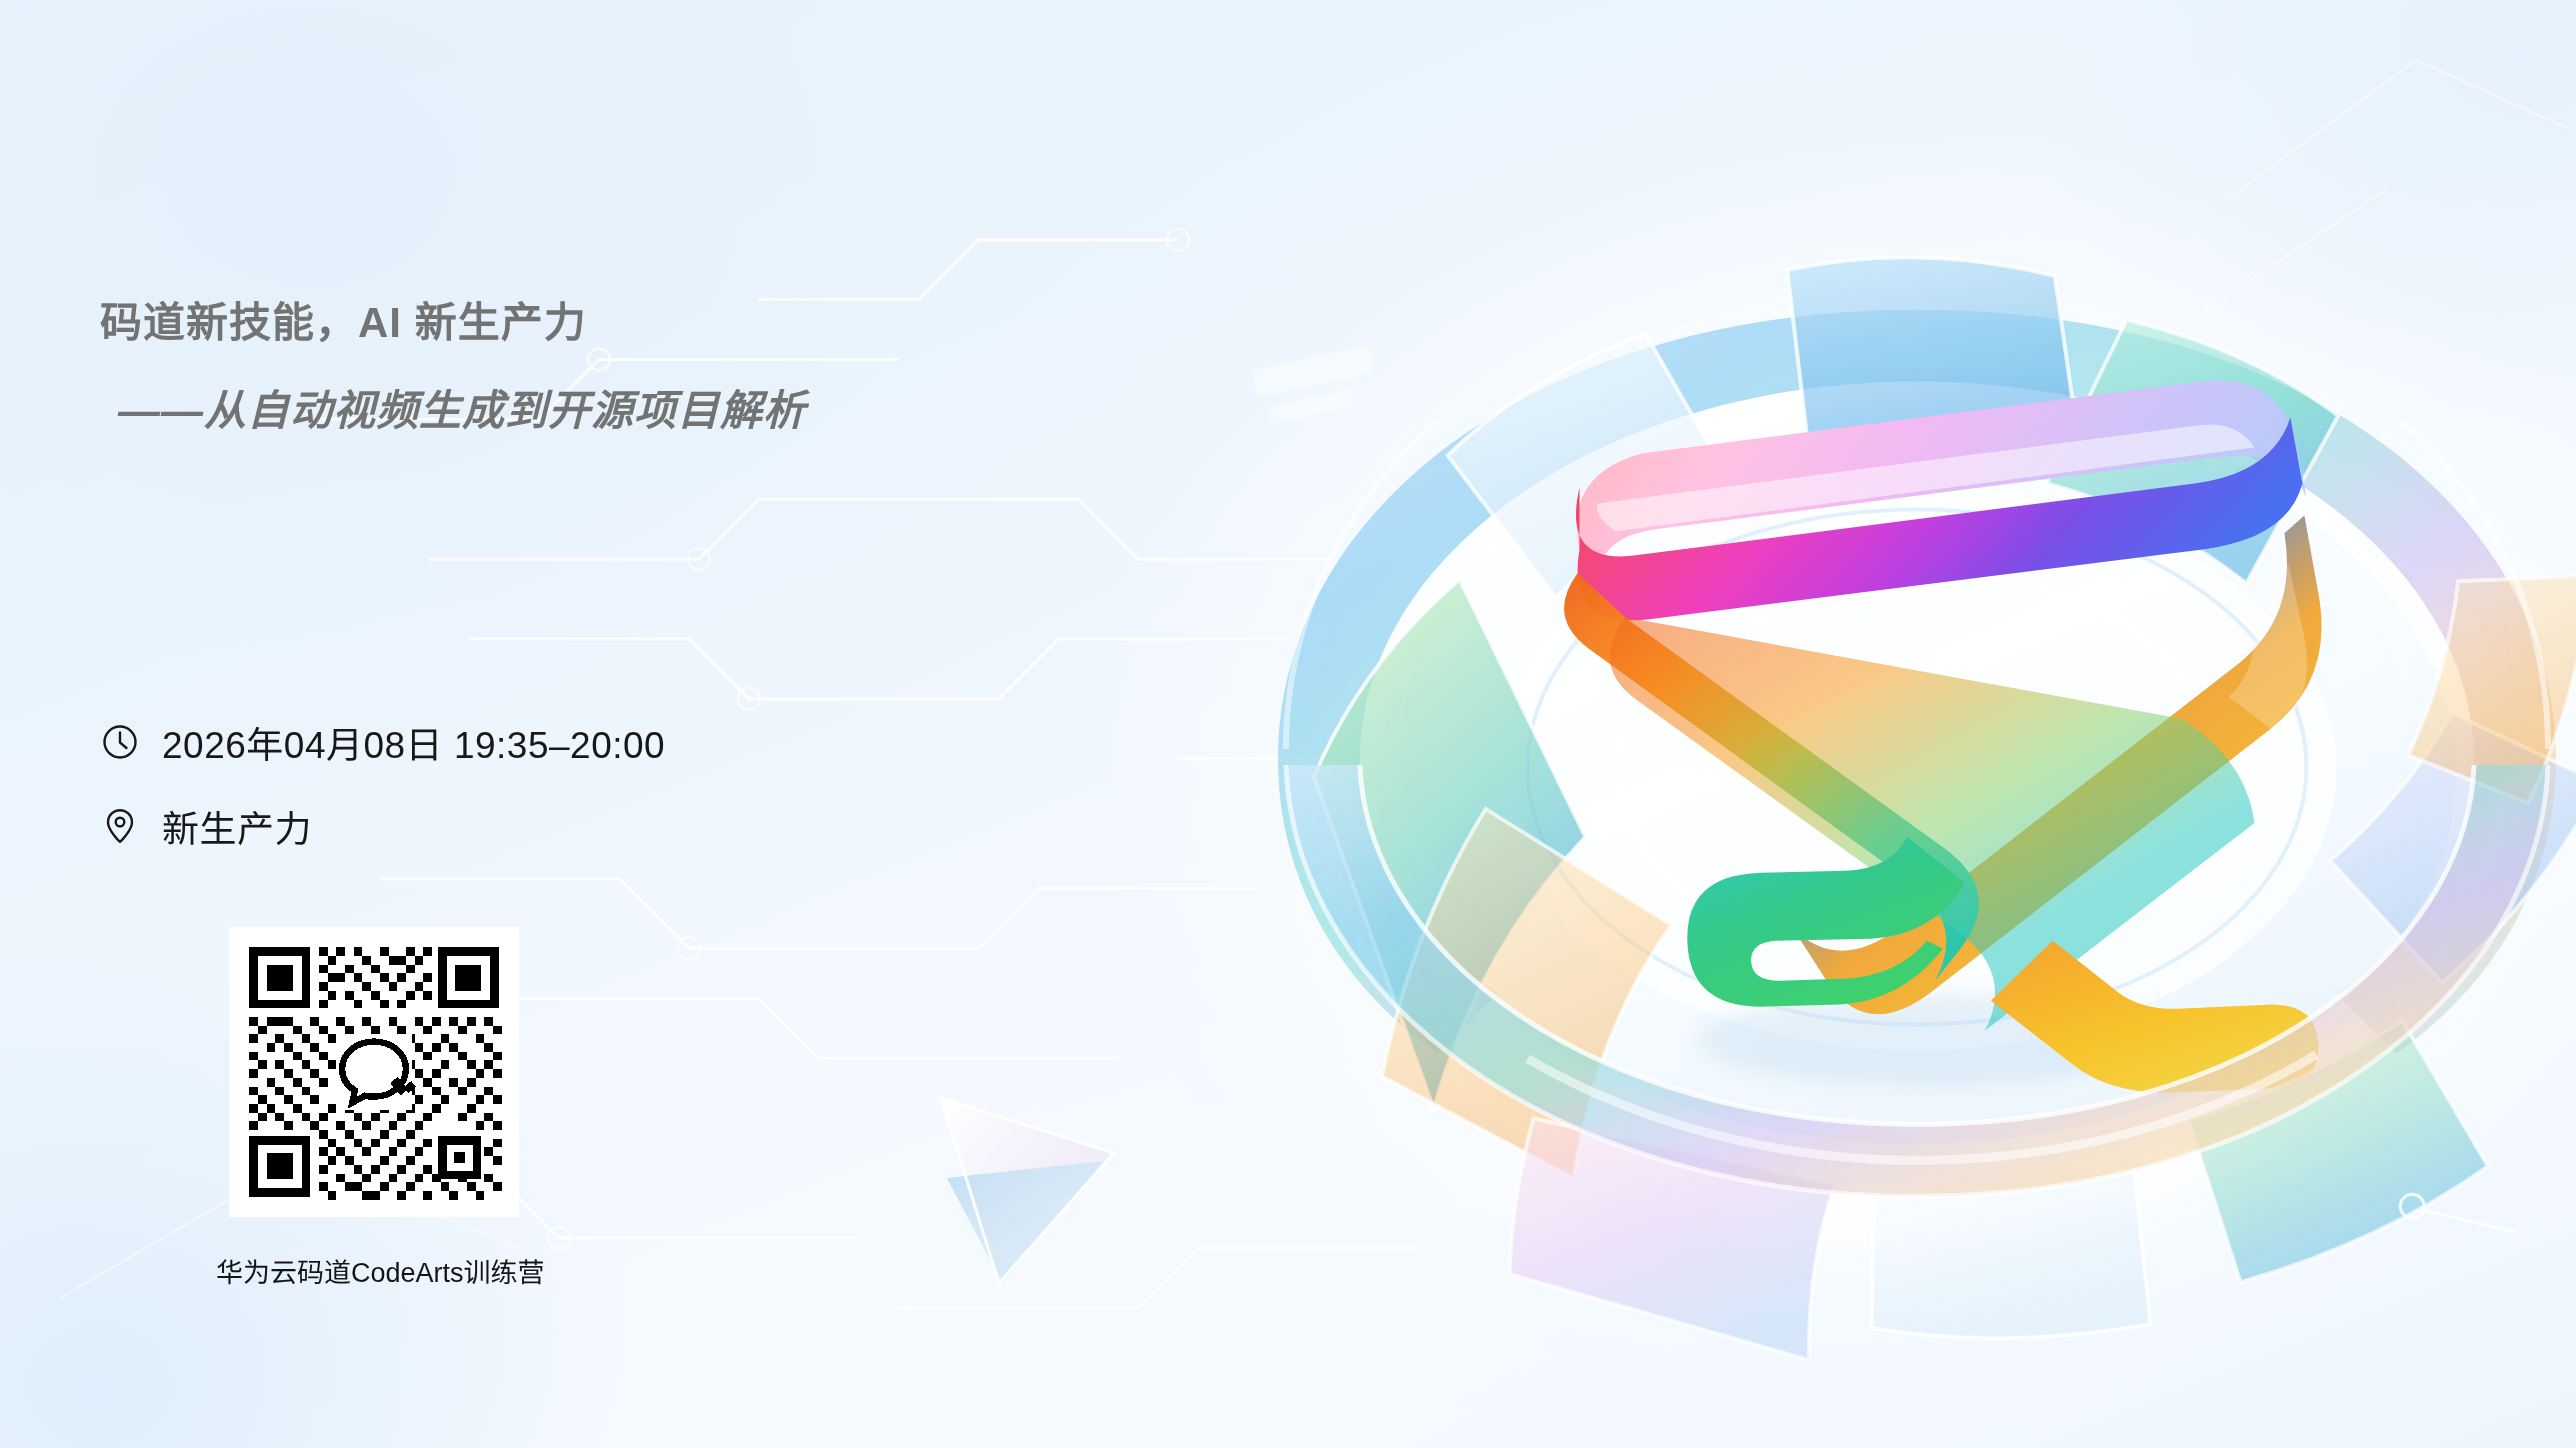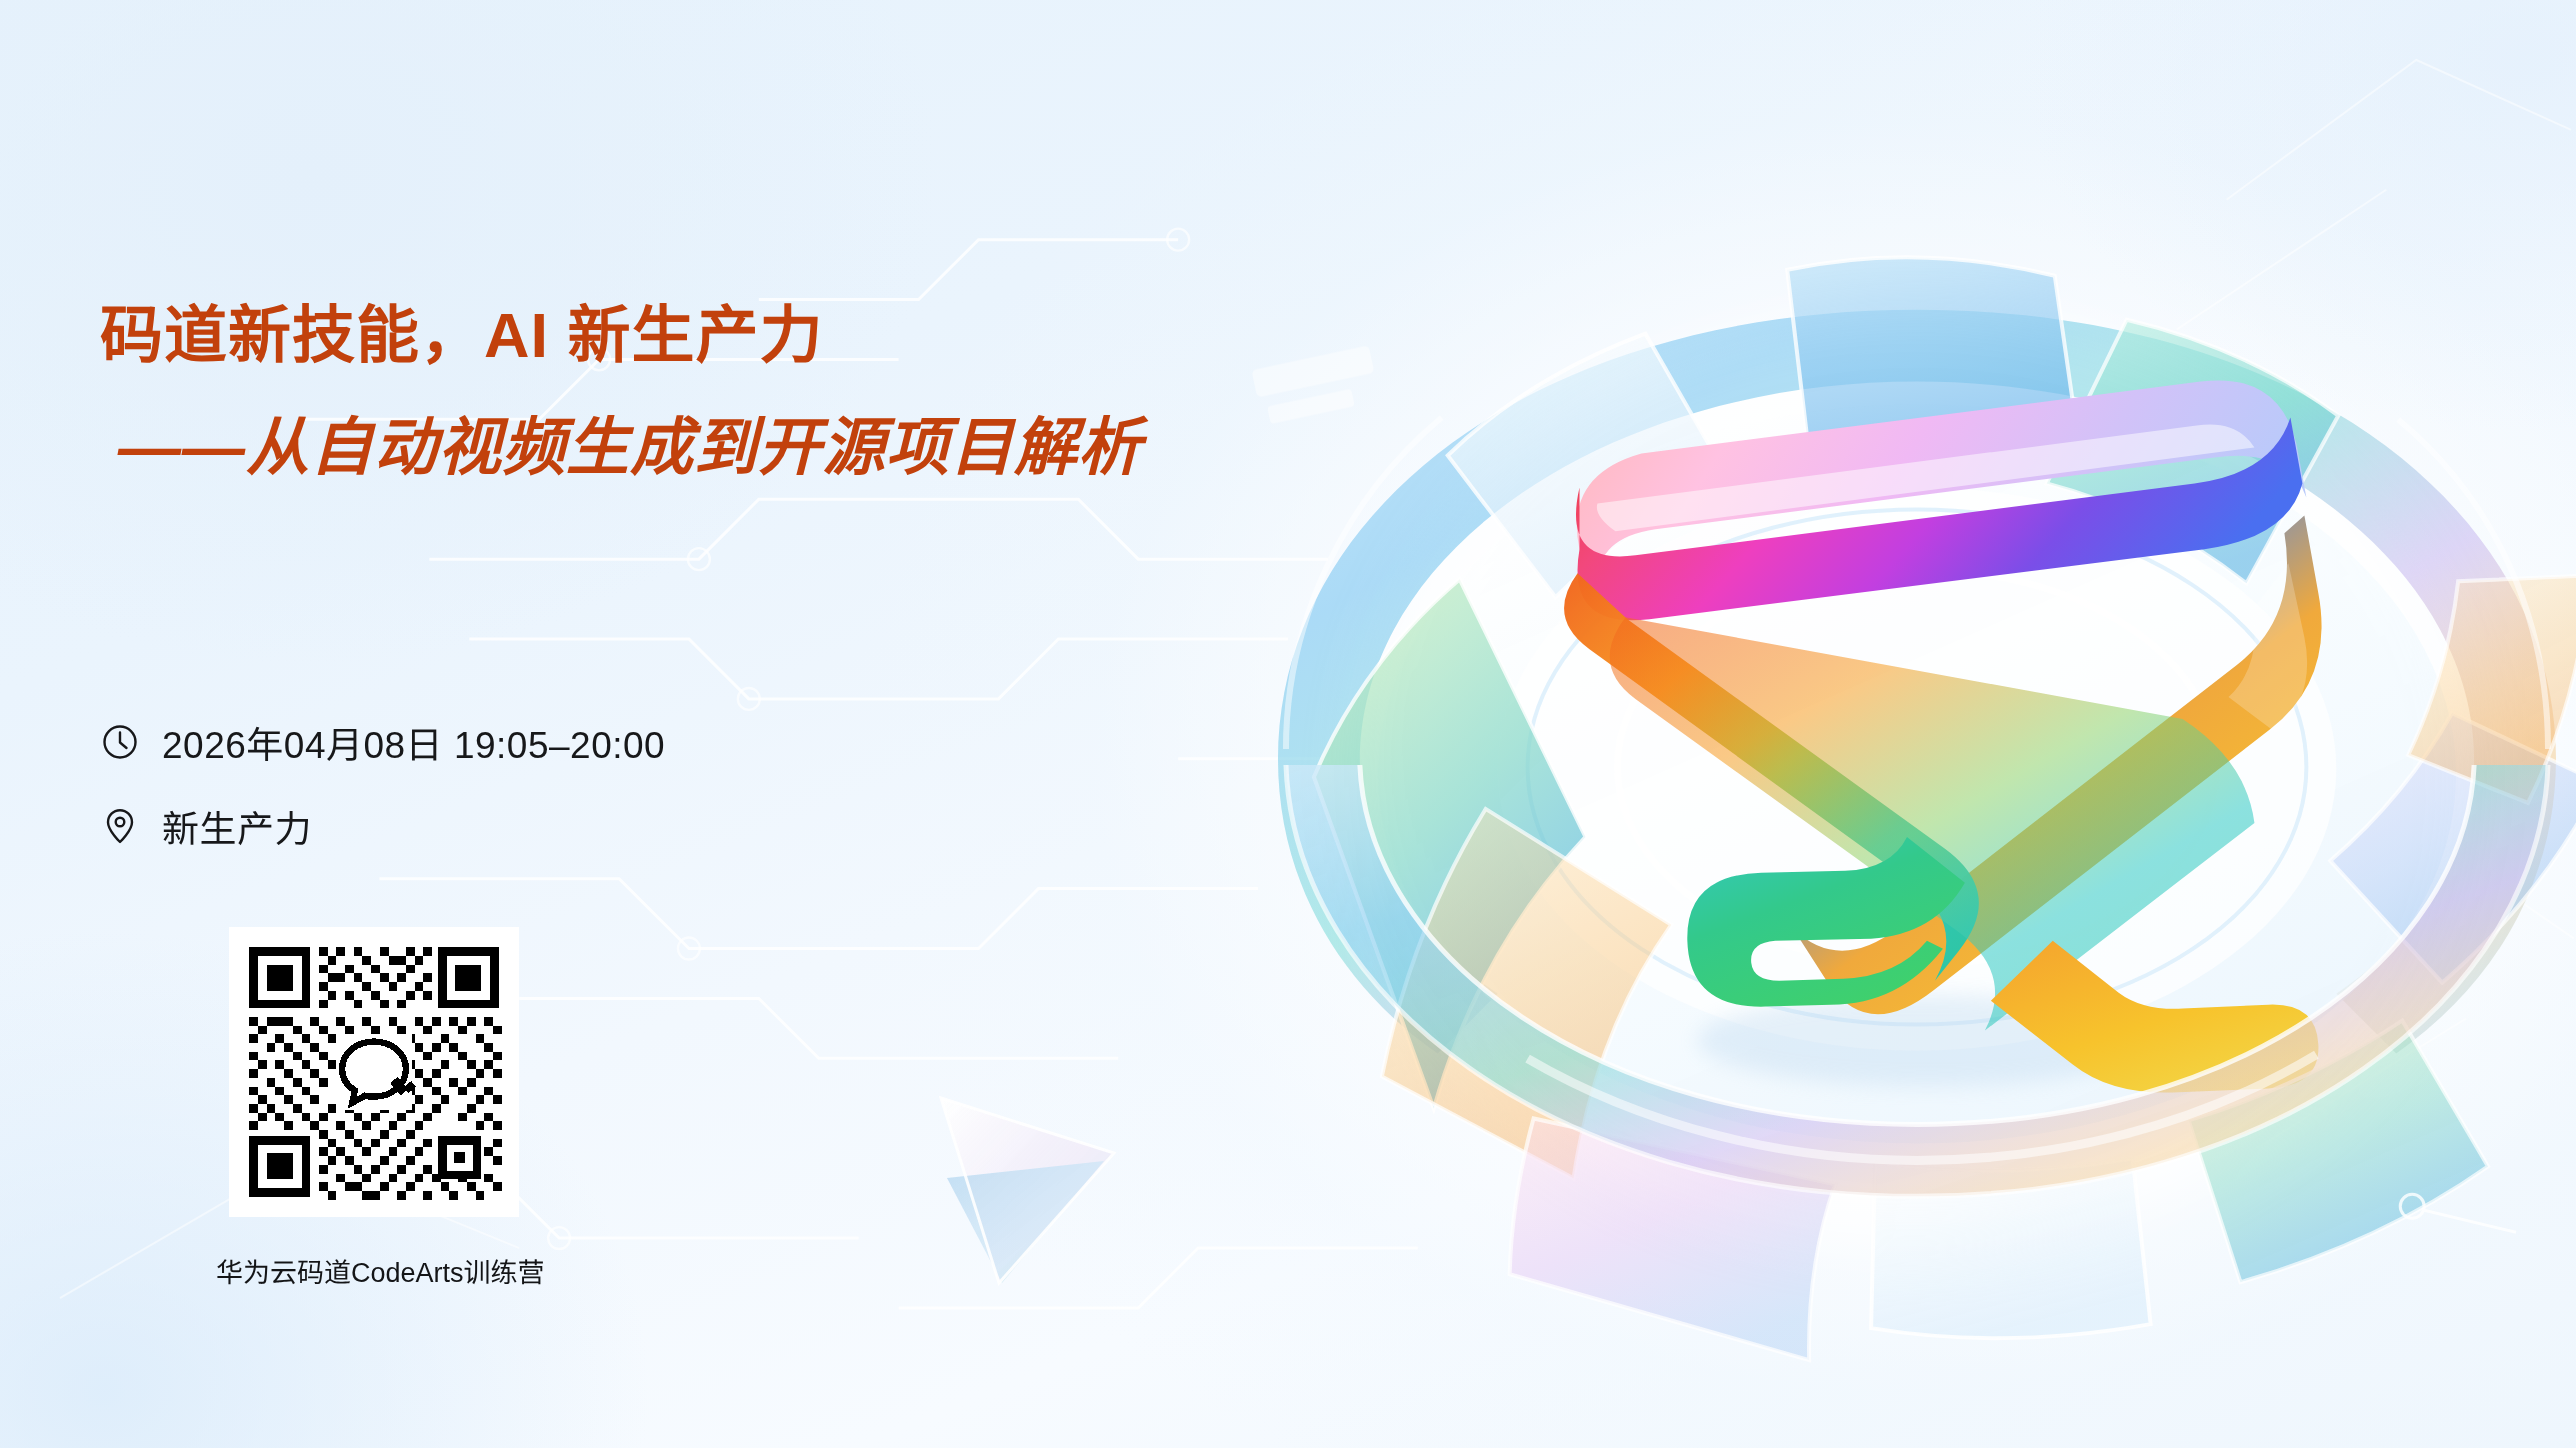--- a/index.html
+++ b/index.html
@@ -66,22 +66,22 @@
     width: 1198px; height: 100%;
   }
 
   .title-block {
     position: absolute;
     left: 100px;
     top: 298px;
   }
   .title-l1, .title-l2 {
     margin: 0;
-    color: #c2410c;
-    font-size: 63px;
+    color: #737373;
+    font-size: 42px;
     font-weight: 700;
     letter-spacing: 1px;
     line-height: 1.18;
     white-space: nowrap;
   }
   .title-l2 {
     margin-top: 38px;
     padding-left: 18px;
     font-style: italic;
   }
@@ -478,21 +478,21 @@
 
     <div class="meta-block">
 
       <div class="meta-row">
         <span class="meta-ico">
           <svg viewBox="0 0 40 40" fill="none" stroke="#17181a" stroke-width="2.4" stroke-linecap="round" stroke-linejoin="round">
             <circle cx="20" cy="20" r="15.5"></circle>
             <path d="M20 10.5 L20 20.5 L26.5 26"></path>
           </svg>
         </span>
-        <span class="meta-text">2026年04月08日  19:05–20:00</span>
+        <span class="meta-text">2026年04月08日  19:35–20:00</span>
       </div>
 
       <div class="meta-row">
         <span class="meta-ico">
           <svg viewBox="0 0 40 40" fill="none" stroke="#17181a" stroke-width="2.4" stroke-linecap="round" stroke-linejoin="round">
             <path d="M20 36 C20 36 32 24.5 32 16.2 C32 9.5 26.6 4.2 20 4.2 C13.4 4.2 8 9.5 8 16.2 C8 24.5 20 36 20 36 Z"></path>
             <circle cx="20" cy="16" r="4.3"></circle>
           </svg>
         </span>
         <span class="meta-text">新生产力</span>

